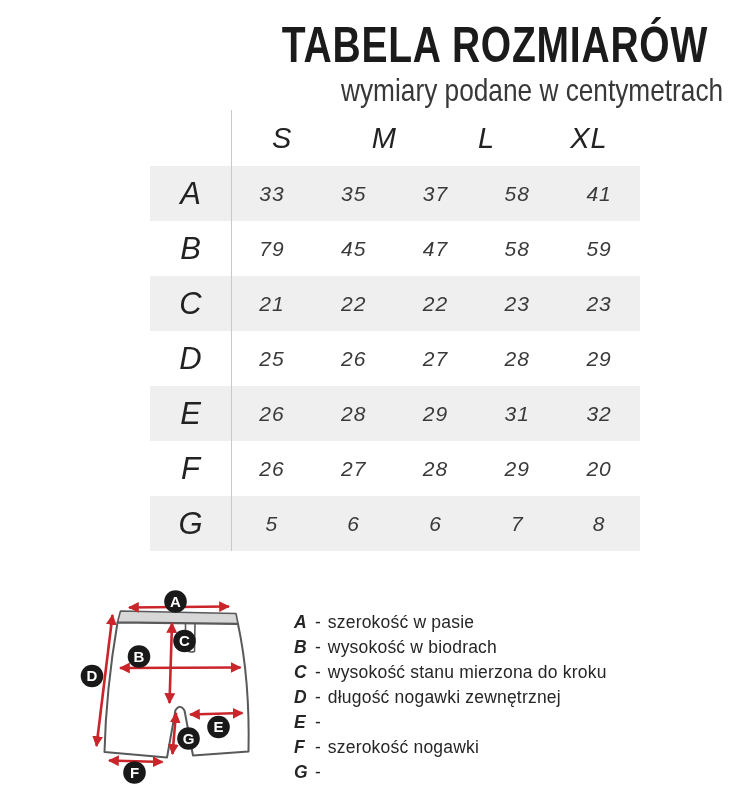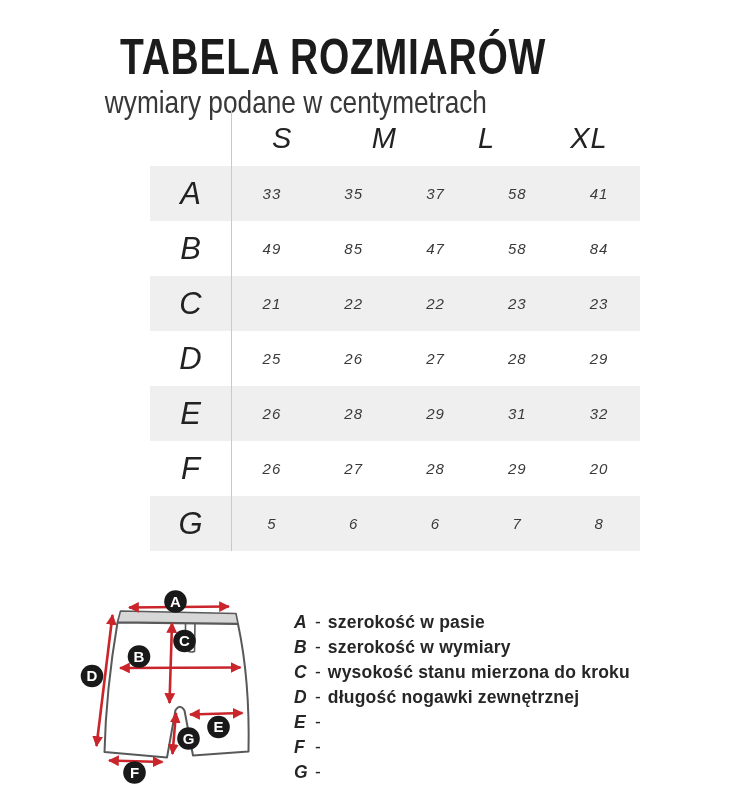--- a/index.html
+++ b/index.html
@@ -8,21 +8,21 @@
     position: relative;
     width: 754px;
     height: 796px;
     background: #ffffff;
     overflow: hidden;
     font-family: "Liberation Sans", sans-serif;
     color: #1f1f1f;
   }
 
   
-  .hdr { position: absolute; top: 28px; left: 0; right: 0; text-align: left; }
+  .hdr { position: absolute; top: 16px; left: 0; right: 0; text-align: right; }
   .hdr h1 {
     display: block;
     font-size: 50px;
     font-weight: bold;
     letter-spacing: 1px;
     color: #1b1b1b;
     transform: translateX(37px) scaleX(0.78);
     white-space: nowrap;
   }
   .hdr .sub {
@@ -39,39 +39,39 @@
   .sizetable { position: absolute; left: 150px; top: 110px; width: 490px; }
   .vline {
     position: absolute; left: 81px; top: 0;
     width: 1px; height: 441px; background: #c9c9c9;
   }
   .trow { display: flex; height: 55px; align-items: center; }
   .trow.head { height: 56px; }
   .trow.stripe { background: #efefef; }
   .tcell {
     flex: 1; display: flex; align-items: center; justify-content: center;
-    font-style: italic; font-size: 15px; color: #3a3a3a;
+    font-style: italic; font-size: 21px; color: #3a3a3a;
     letter-spacing: 1px;
   }
   .tcell.lbl { flex: 0 0 81px; font-size: 31px; color: #222; letter-spacing: 0; }
   .trow.head .tcell { font-size: 29px; color: #222; }
 
   
   .diagram { position: absolute; left: 70px; top: 585px; width: 235px; height: 211px; }
   .badge-letter {
     font-family: "Liberation Sans", sans-serif;
     font-weight: bold; font-size: 15px; fill: #ffffff;
   }
 
   
   .legend { position: absolute; left: 294px; top: 612px; width: 430px; }
   .legline { display: flex; align-items: baseline; height: 25px; font-size: 17.5px; color: #262626; }
   .legline .lt { font-weight: bold; font-style: italic; min-width: 15px; }
   .legline .sep { margin: 0 7px 0 6px; }
-  .legline .tx { letter-spacing: 0.2px; font-weight: bold; }
+  .legline .tx { letter-spacing: 0.2px; }
 </style>
 </head>
 <body>
 
 <div class="page">
 
   <div class="hdr">
     <h1>TABELA ROZMIARÓW</h1>
     <span class="sub">wymiary podane w centymetrach</span>
   </div>
@@ -91,25 +91,25 @@
       <div class="tcell lbl">A</div>
       <div class="tcell">33</div>
       <div class="tcell">35</div>
       <div class="tcell">37</div>
       <div class="tcell">58</div>
       <div class="tcell">41</div>
     </div>
 
     <div class="trow">
       <div class="tcell lbl">B</div>
-      <div class="tcell">49</div>
-      <div class="tcell">85</div>
+      <div class="tcell">79</div>
+      <div class="tcell">45</div>
       <div class="tcell">47</div>
       <div class="tcell">58</div>
-      <div class="tcell">84</div>
+      <div class="tcell">59</div>
     </div>
 
     <div class="trow stripe">
       <div class="tcell lbl">C</div>
       <div class="tcell">21</div>
       <div class="tcell">22</div>
       <div class="tcell">22</div>
       <div class="tcell">23</div>
       <div class="tcell">23</div>
     </div>
@@ -202,39 +202,40 @@
 
   <div class="legend">
     <div class="legline">
       <span class="lt">A</span>
       <span class="sep">-</span>
       <span class="tx">szerokość w pasie</span>
     </div>
     <div class="legline">
       <span class="lt">B</span>
       <span class="sep">-</span>
-      <span class="tx">szerokość w wymiary</span>
+      <span class="tx">wysokość w biodrach</span>
     </div>
     <div class="legline">
       <span class="lt">C</span>
       <span class="sep">-</span>
       <span class="tx">wysokość stanu mierzona do kroku</span>
     </div>
     <div class="legline">
       <span class="lt">D</span>
       <span class="sep">-</span>
       <span class="tx">długość nogawki zewnętrznej</span>
     </div>
     <div class="legline">
       <span class="lt">E</span>
       <span class="sep">-</span>
     </div>
     <div class="legline">
       <span class="lt">F</span>
       <span class="sep">-</span>
+      <span class="tx">szerokość nogawki</span>
     </div>
     <div class="legline">
       <span class="lt">G</span>
       <span class="sep">-</span>
     </div>
   </div>
 
 </div>
 
 </body></html>

